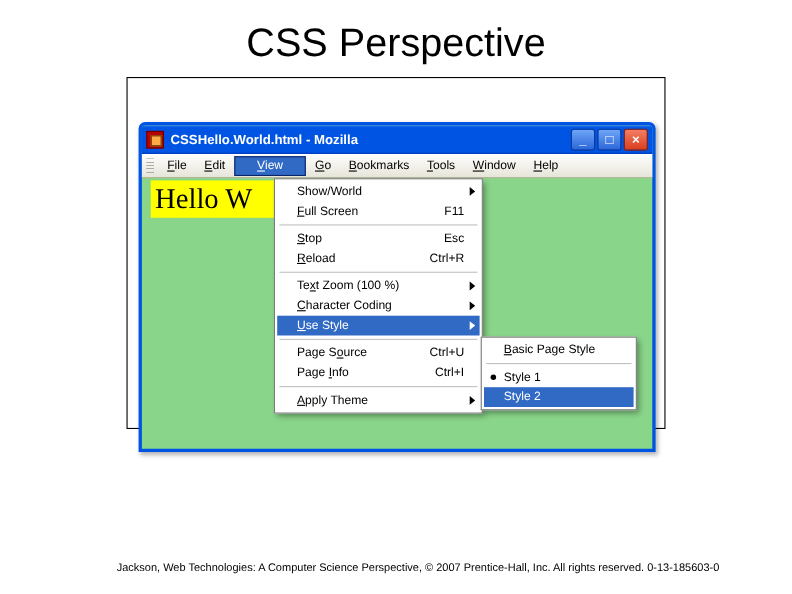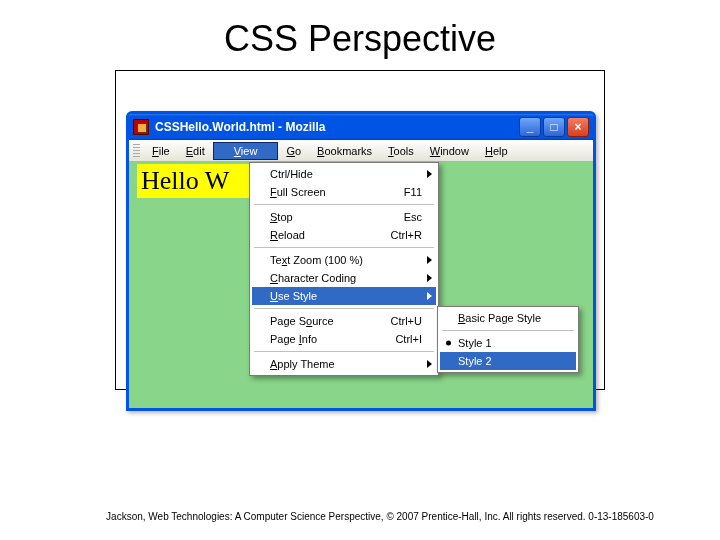--- a/index.html
+++ b/index.html
@@ -179,21 +179,21 @@
       <div class="menu-item"><u>T</u>ools</div>
       <div class="menu-item"><u>W</u>indow</div>
       <div class="menu-item"><u>H</u>elp</div>
     </div>
     <div class="content">
       <div class="hello">Hello W</div>
     </div>
 
     <div class="menu view-menu">
       <div class="row">
-        <span class="lbl">Ctrl/Hide</span>
+        <span class="lbl">Show/World</span>
         <span class="arrow"></span>
       </div>
       <div class="row">
         <span class="lbl"><u>F</u>ull Screen</span>
         <span class="accel">F11</span>
       </div>
       <div class="sep"></div>
       <div class="row">
         <span class="lbl"><u>S</u>top</span>
         <span class="accel">Esc</span>

